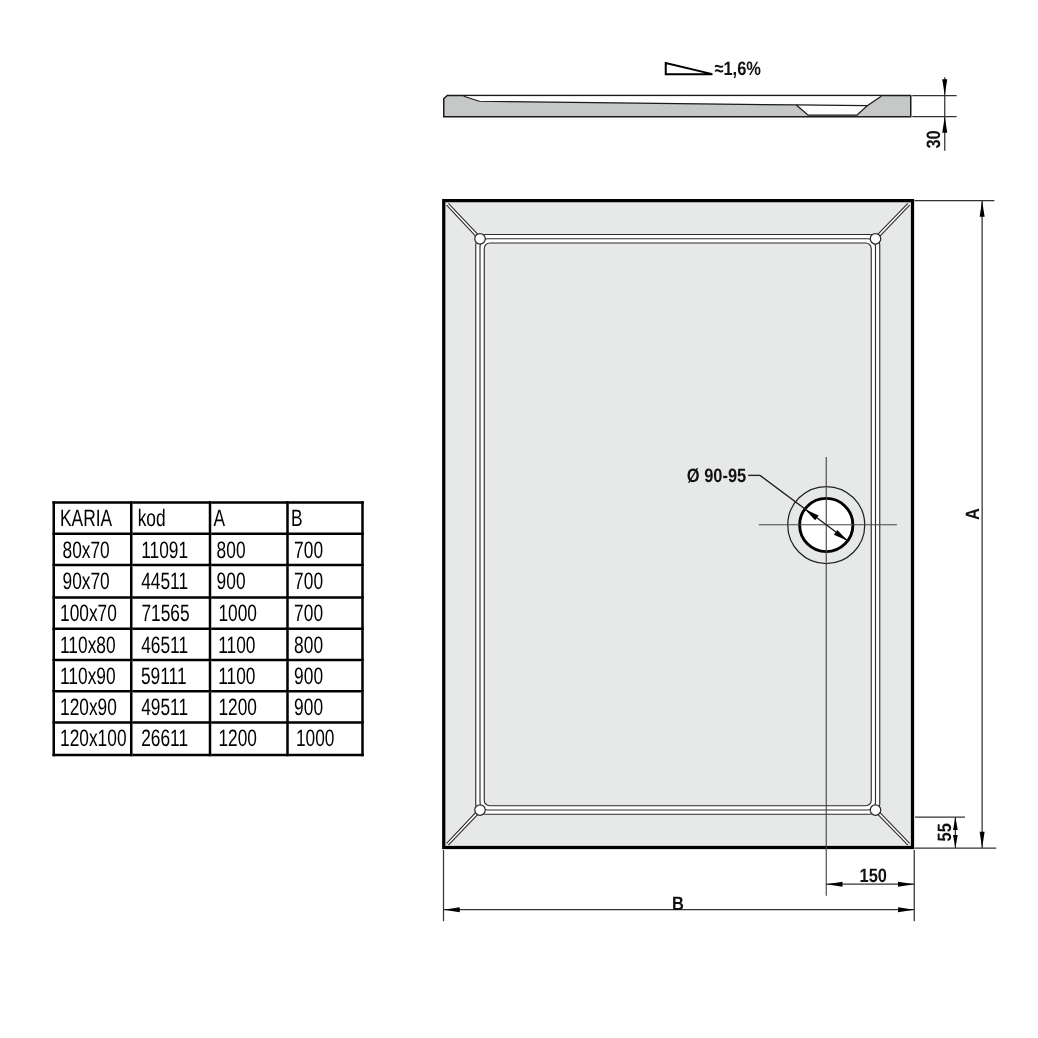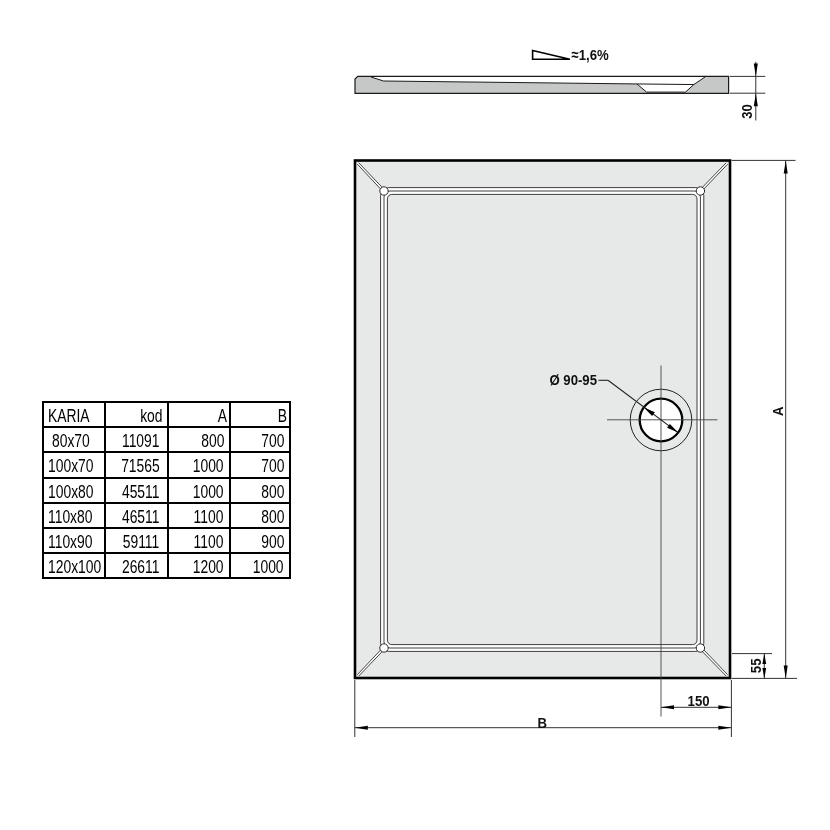--- a/index.html
+++ b/index.html
@@ -1,21 +1,21 @@
 <!DOCTYPE html>
 <html><head>
 <meta charset="utf-8">
 <style>
   html,body{margin:0;padding:0;background:#ffffff;width:830px;height:830px;overflow:hidden;}
   *{box-sizing:border-box;}
   .dimtxt{font-family:"Liberation Sans",sans-serif;font-weight:bold;fill:#111;}
   #tbl{position:absolute;left:41.5px;top:400.9px;width:248px;border-collapse:collapse;table-layout:fixed;
        font-family:"Liberation Sans",sans-serif;font-size:19px;color:#000;}
-  #tbl td{border:2px solid #000;height:23.3px;line-height:21.2px;padding:2px 0 0 0;text-align:right;vertical-align:middle;}
-  #tbl td.c1{text-align:right;}
+  #tbl td{border:2px solid #000;height:23.3px;line-height:21.2px;padding:2px 0 0 0;text-align:left;vertical-align:middle;}
+  #tbl td.c1{text-align:center;}
   #tbl td span{display:inline-block;transform:scaleX(0.73);transform-origin:center center;white-space:nowrap;}
   #tbl td.c1 span{transform-origin:left center;margin-left:4px;}
 </style>
 </head>
 <body>
 <svg width="830" height="830" viewBox="0 0 830 830" style="position:absolute;left:0;top:0;">
 
   <g>
     <polygon points="355,93.4 355,79 357.8,76.3 728.6,76.3 728.6,93.4" fill="#c6c8c8" stroke="#1a1a1a" stroke-width="1.2" stroke-linejoin="miter"></polygon>
   </g>
@@ -151,43 +151,49 @@
         <td><span>A</span></td>
         <td><span>B</span></td>
       </tr>
   <tr>
         <td class="c1"><span>80x70</span></td>
         <td><span>11091</span></td>
         <td><span>800</span></td>
         <td><span>700</span></td>
       </tr>
   <tr>
+        <td class="c1"><span>90x70</span></td>
+        <td><span>44511</span></td>
+        <td><span>900</span></td>
+        <td><span>700</span></td>
+      </tr>
+  <tr>
         <td class="c1"><span>100x70</span></td>
         <td><span>71565</span></td>
         <td><span>1000</span></td>
         <td><span>700</span></td>
-      </tr>
-  <tr>
-        <td class="c1"><span>100x80</span></td>
-        <td><span>45511</span></td>
-        <td><span>1000</span></td>
-        <td><span>800</span></td>
       </tr>
   <tr>
         <td class="c1"><span>110x80</span></td>
         <td><span>46511</span></td>
         <td><span>1100</span></td>
         <td><span>800</span></td>
       </tr>
   <tr>
         <td class="c1"><span>110x90</span></td>
         <td><span>59111</span></td>
         <td><span>1100</span></td>
         <td><span>900</span></td>
       </tr>
   <tr>
+        <td class="c1"><span>120x90</span></td>
+        <td><span>49511</span></td>
+        <td><span>1200</span></td>
+        <td><span>900</span></td>
+      </tr>
+  <tr>
         <td class="c1"><span>120x100</span></td>
         <td><span>26611</span></td>
         <td><span>1200</span></td>
         <td><span>1000</span></td>
       </tr>
 </tbody>
   </table>
 
 </body></html>

